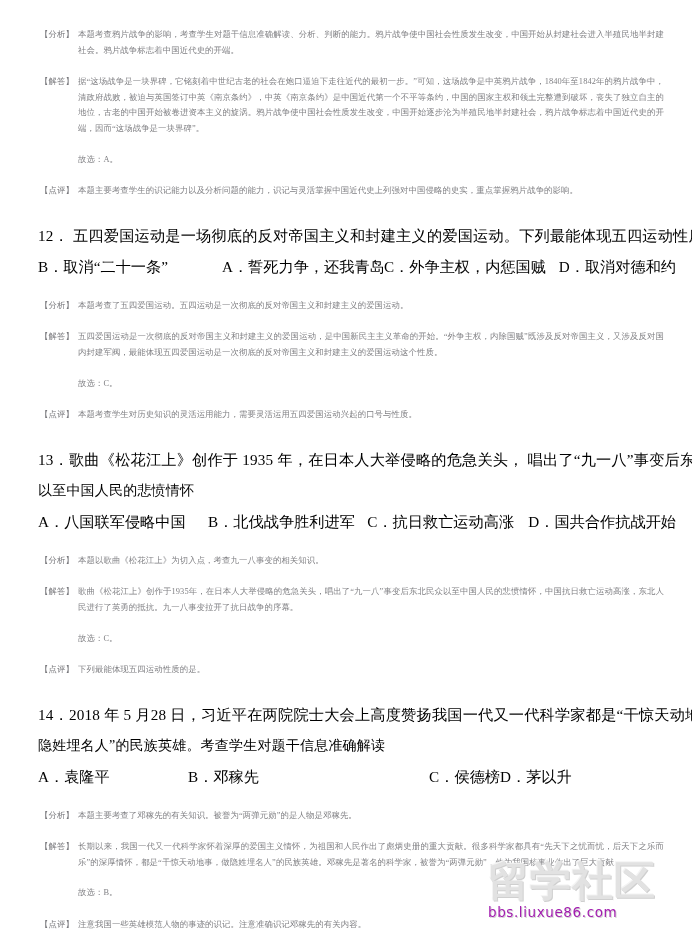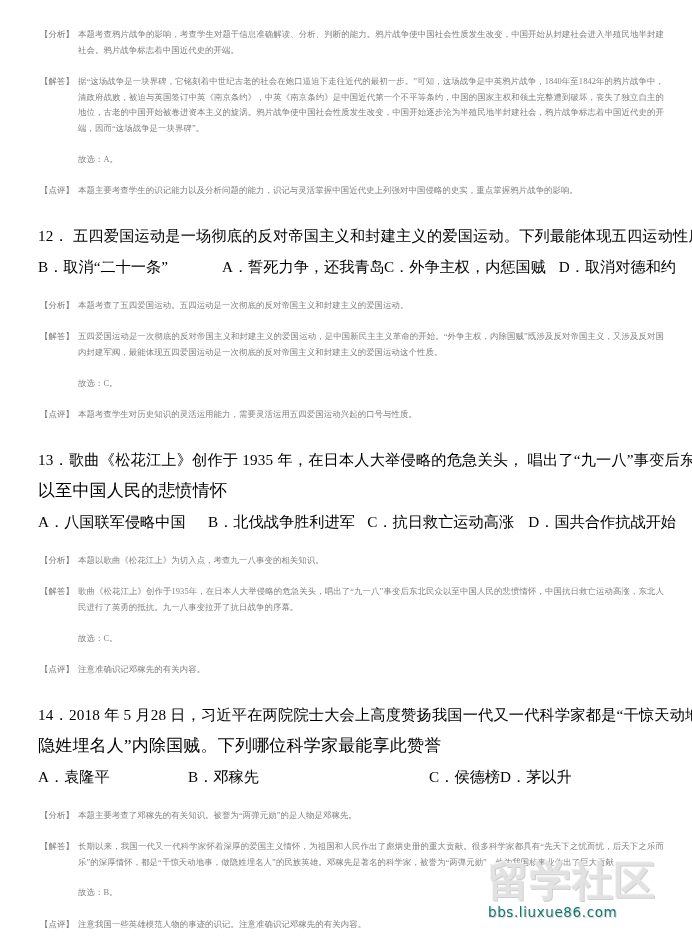--- a/index.html
+++ b/index.html
@@ -68,21 +68,21 @@
   .q-stem {
     font-size: 15.2px;
     line-height: 31px;
     color: #000;
     margin-left: 22px;
     margin-right: 8px;
     letter-spacing: 0.2px;
     white-space: nowrap;
   }
   .q-stem-cont {
-    font-size: 17px;
+    font-size: 14px;
     line-height: 31px;
     color: #000;
     margin-left: 22px;
     letter-spacing: 0.2px;
     white-space: nowrap;
   }
   .q-options {
     margin-left: 22px;
     font-size: 15.2px;
     line-height: 31px;
@@ -125,21 +125,21 @@
     color: #e2e2e2;
     text-shadow:
        1px 1px 0 #cfcfcf,
       -1px -1px 0 #f4f4f4;
     white-space: nowrap;
   }
   .wm-sub {
     font-family: "DejaVu Sans", sans-serif;
     font-size: 13.5px;
     letter-spacing: 0.6px;
-    color: #0f766e;
+    color: #a21caf;
     text-shadow: 1px 1px 0 #d4d4d4;
     margin-top: 1px;
     white-space: nowrap;
   }
 </style>
 </head>
 <body>
 
 <div class="page">
 
@@ -218,28 +218,28 @@
     <div class="exp-row">
       <span class="exp-tag">【解答】</span>
       <span class="exp-body">
         <span class="cont">歌曲《松花江上》创作于1935年，在日本人大举侵略的危急关头，唱出了“九一八”事变后东北民众以至中国人民的悲愤情怀，中国抗日救亡运动高涨，东北人民进行了英勇的抵抗。九一八事变拉开了抗日战争的序幕。</span>
         <span class="exp-choice">故选：C。</span>
       </span>
     </div>
     <div class="exp-gap-md"></div>
     <div class="exp-row">
       <span class="exp-tag">【点评】</span>
-      <span class="exp-body">注意准确识记邓稼先的有关内容。</span>
+      <span class="exp-body">下列最能体现五四运动性质的是。</span>
     </div>
   </div>
 
   <div class="q-block">
     <div class="exp-gap-lg"></div>
     <div class="q-stem">14．2018 年 5 月28 日，习近平在两院院士大会上高度赞扬我国一代又一代科学家都是“干惊天动地事，做</div>
-    <div class="q-stem-cont">隐姓埋名人”内除国贼。下列哪位科学家最能享此赞誉</div>
+    <div class="q-stem-cont">隐姓埋名人”的民族英雄。考查学生对题干信息准确解读</div>
     <div class="q-options opts-14">
       <span class="opt"><span class="lab">A．</span><span>袁隆平</span></span>
       <span class="opt"><span class="lab">B．</span><span>邓稼先</span></span>
       <span class="opt"><span class="lab">C．</span><span>侯德榜</span></span>
       <span class="opt"><span class="lab">D．</span><span>茅以升</span></span>
     </div>
   </div>
 
   <div class="exp-block">
     <div class="exp-gap-md"></div>

